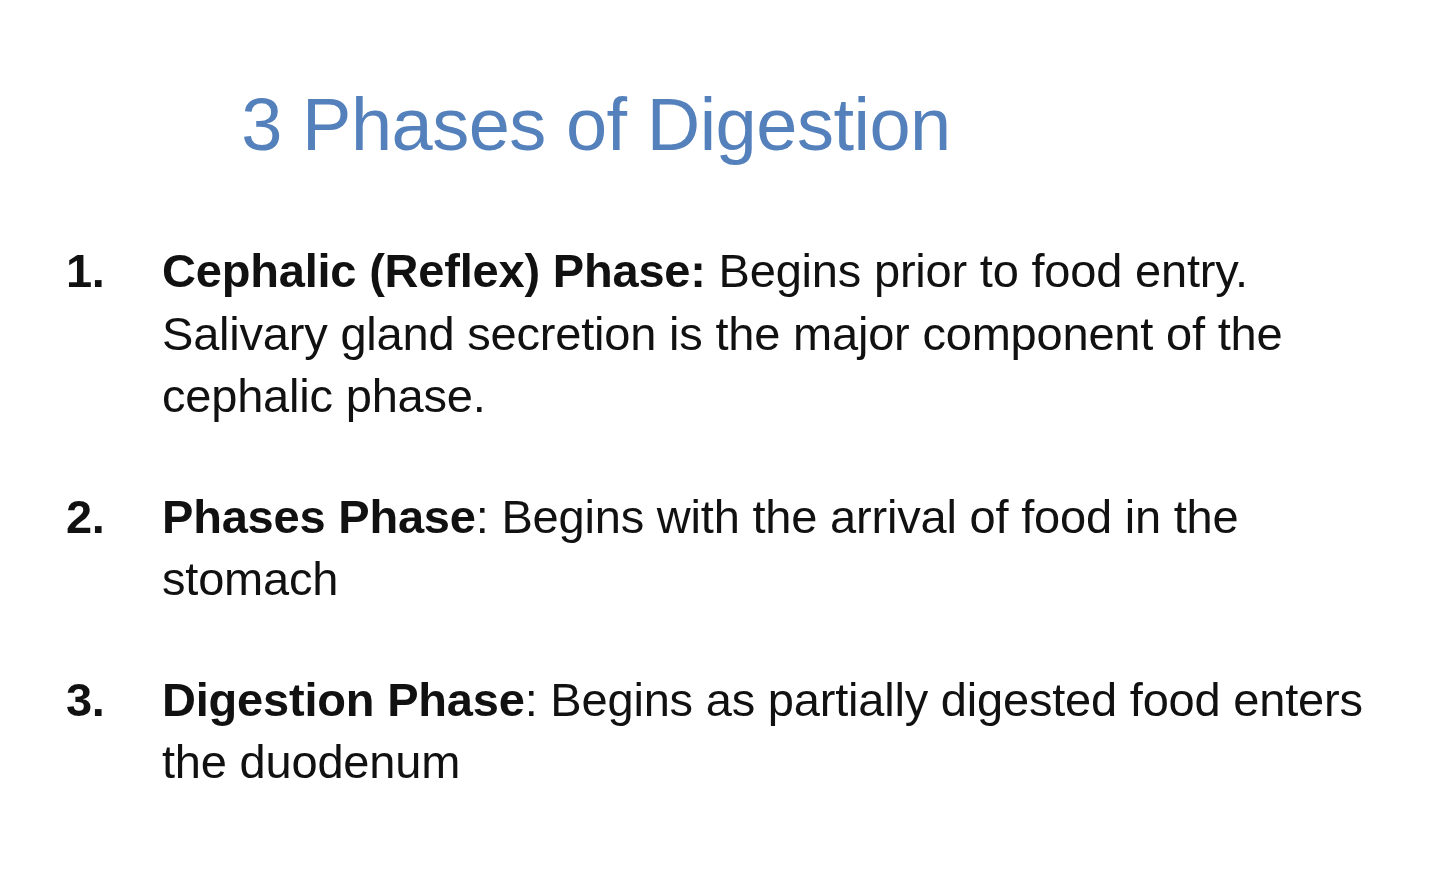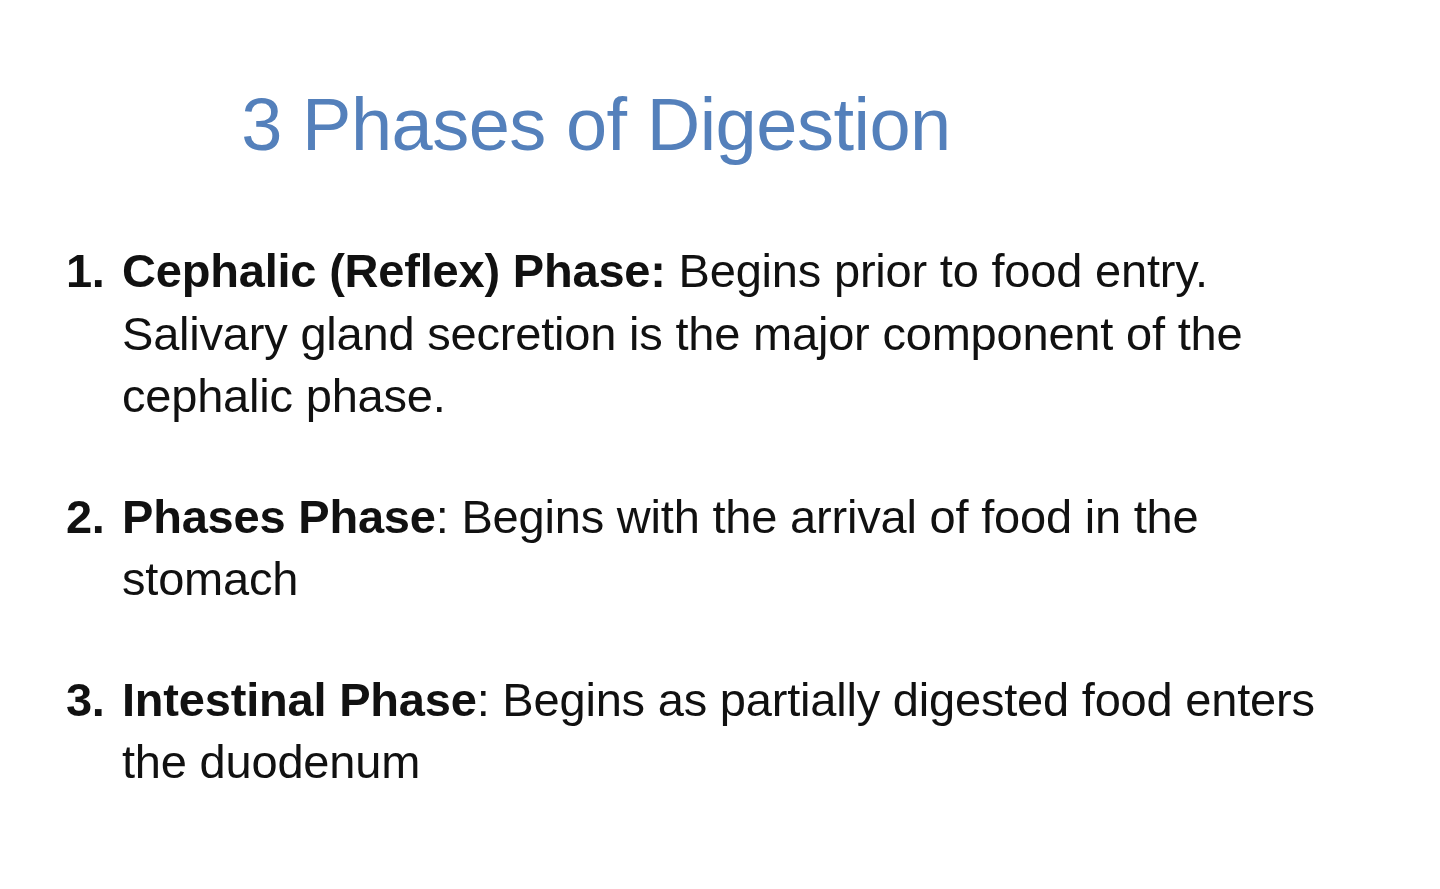--- a/index.html
+++ b/index.html
@@ -68,20 +68,21 @@
     color: #111111;
     text-align: left;
     letter-spacing: -0.5px;
   }
 
   .item-text {
     flex: 1 1 auto;
     max-width: 1262px;
     color: #111111;
     letter-spacing: -0.2px;
+    margin-left: 40px;
   }
 
   .item-text .lead {
     font-weight: bold;
   }
 
   .item-text .rest {
     font-weight: normal;
   }
 </style>
@@ -104,19 +105,19 @@
     <li class="phase-item">
       <span class="item-number">2.</span>
       <span class="item-text">
         <span class="lead">Phases Phase</span><span class="rest">: Begins with the arrival of food in the stomach</span>
       </span>
     </li>
 
     <li class="phase-item">
       <span class="item-number">3.</span>
       <span class="item-text">
-        <span class="lead">Intestinal Phase</span><span class="rest">: Begins as partially digested food enters the duodenum</span>
+        <span class="lead">Digestion Phase</span><span class="rest">: Begins as partially digested food enters the duodenum</span>
       </span>
     </li>
 
   </ol>
 
 </div>
 
 </body></html>

